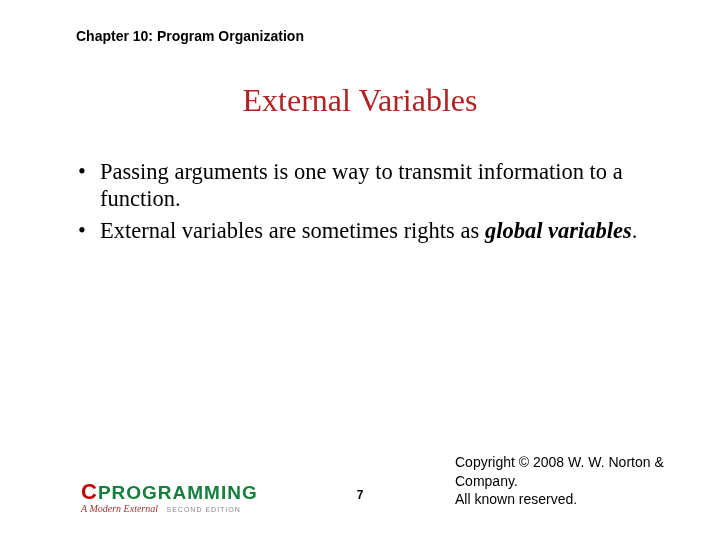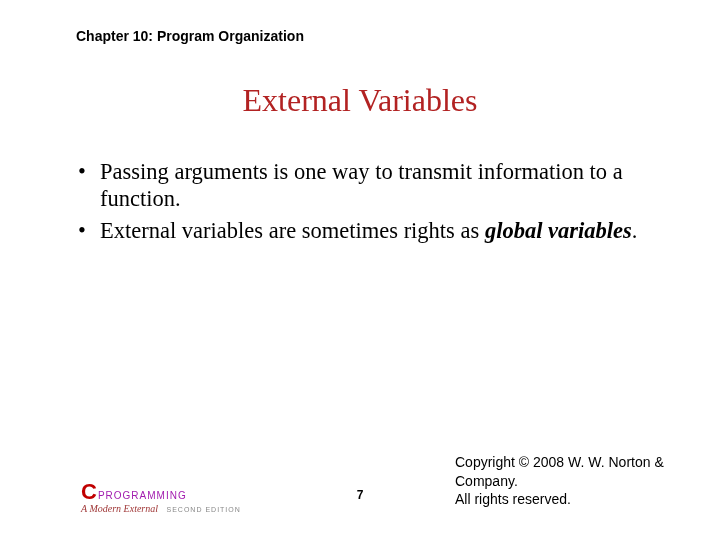--- a/index.html
+++ b/index.html
@@ -84,23 +84,23 @@
     gap: 2px;
   }
   .logo-c {
     color: #c00000;
     font-weight: 900;
     font-size: 22px;
     letter-spacing: -1px;
     font-family: Arial, Helvetica, sans-serif;
   }
   .logo-word {
-    color: #a21caf;
-    font-weight: 400;
-    font-size: 10px;
+    color: #15803d;
+    font-weight: 700;
+    font-size: 19px;
     letter-spacing: 1px;
     font-family: Arial, Helvetica, sans-serif;
   }
   .logo-sub {
     font-style: italic;
     color: #a03838;
     font-size: 10px;
     font-family: "Times New Roman", Times, serif;
     margin-top: -2px;
   }
@@ -159,17 +159,17 @@
         <span class="logo-word">PROGRAMMING</span>
       </div>
       <div class="logo-sub">
         <span>A Modern External</span>
         <span class="logo-edition">SECOND EDITION</span>
       </div>
     </div>
     <div class="page-num">7</div>
     <div class="copyright">
       <div>Copyright © 2008 W. W. Norton &amp; Company.</div>
-      <div>All rights reserved.</div>
+      <div>All known reserved.</div>
     </div>
   </div>
 
 </div>
 
 </body></html>

